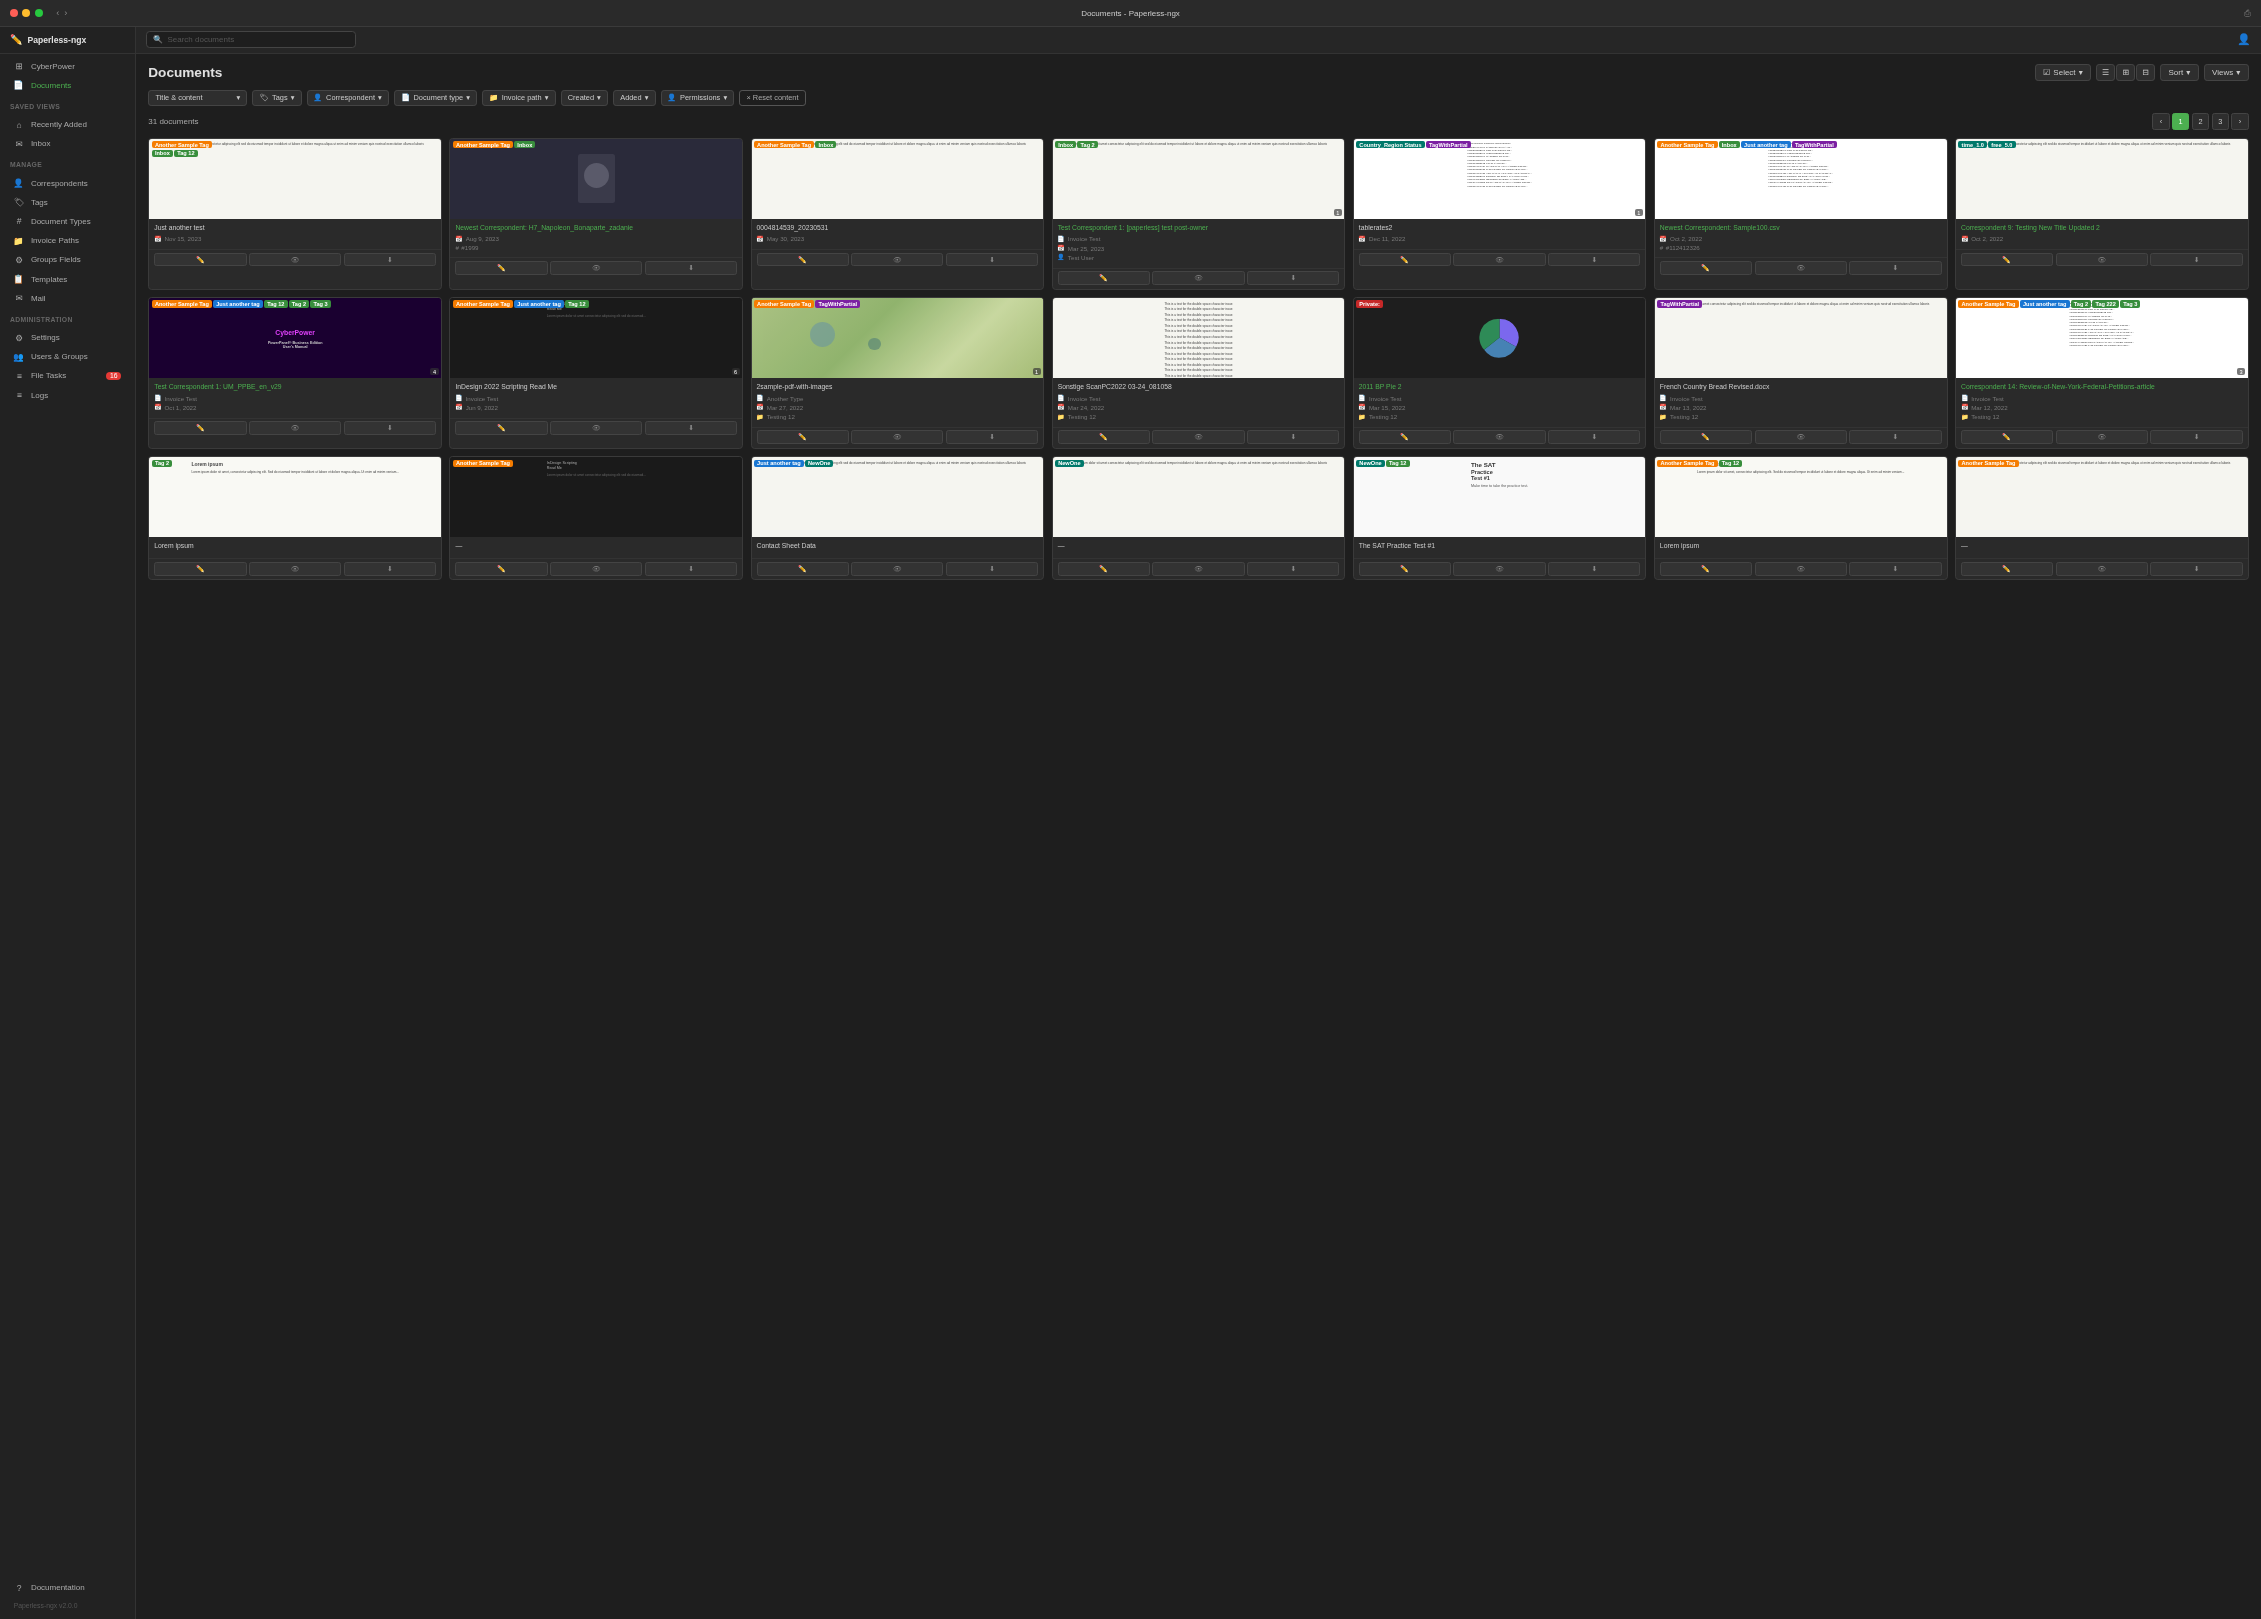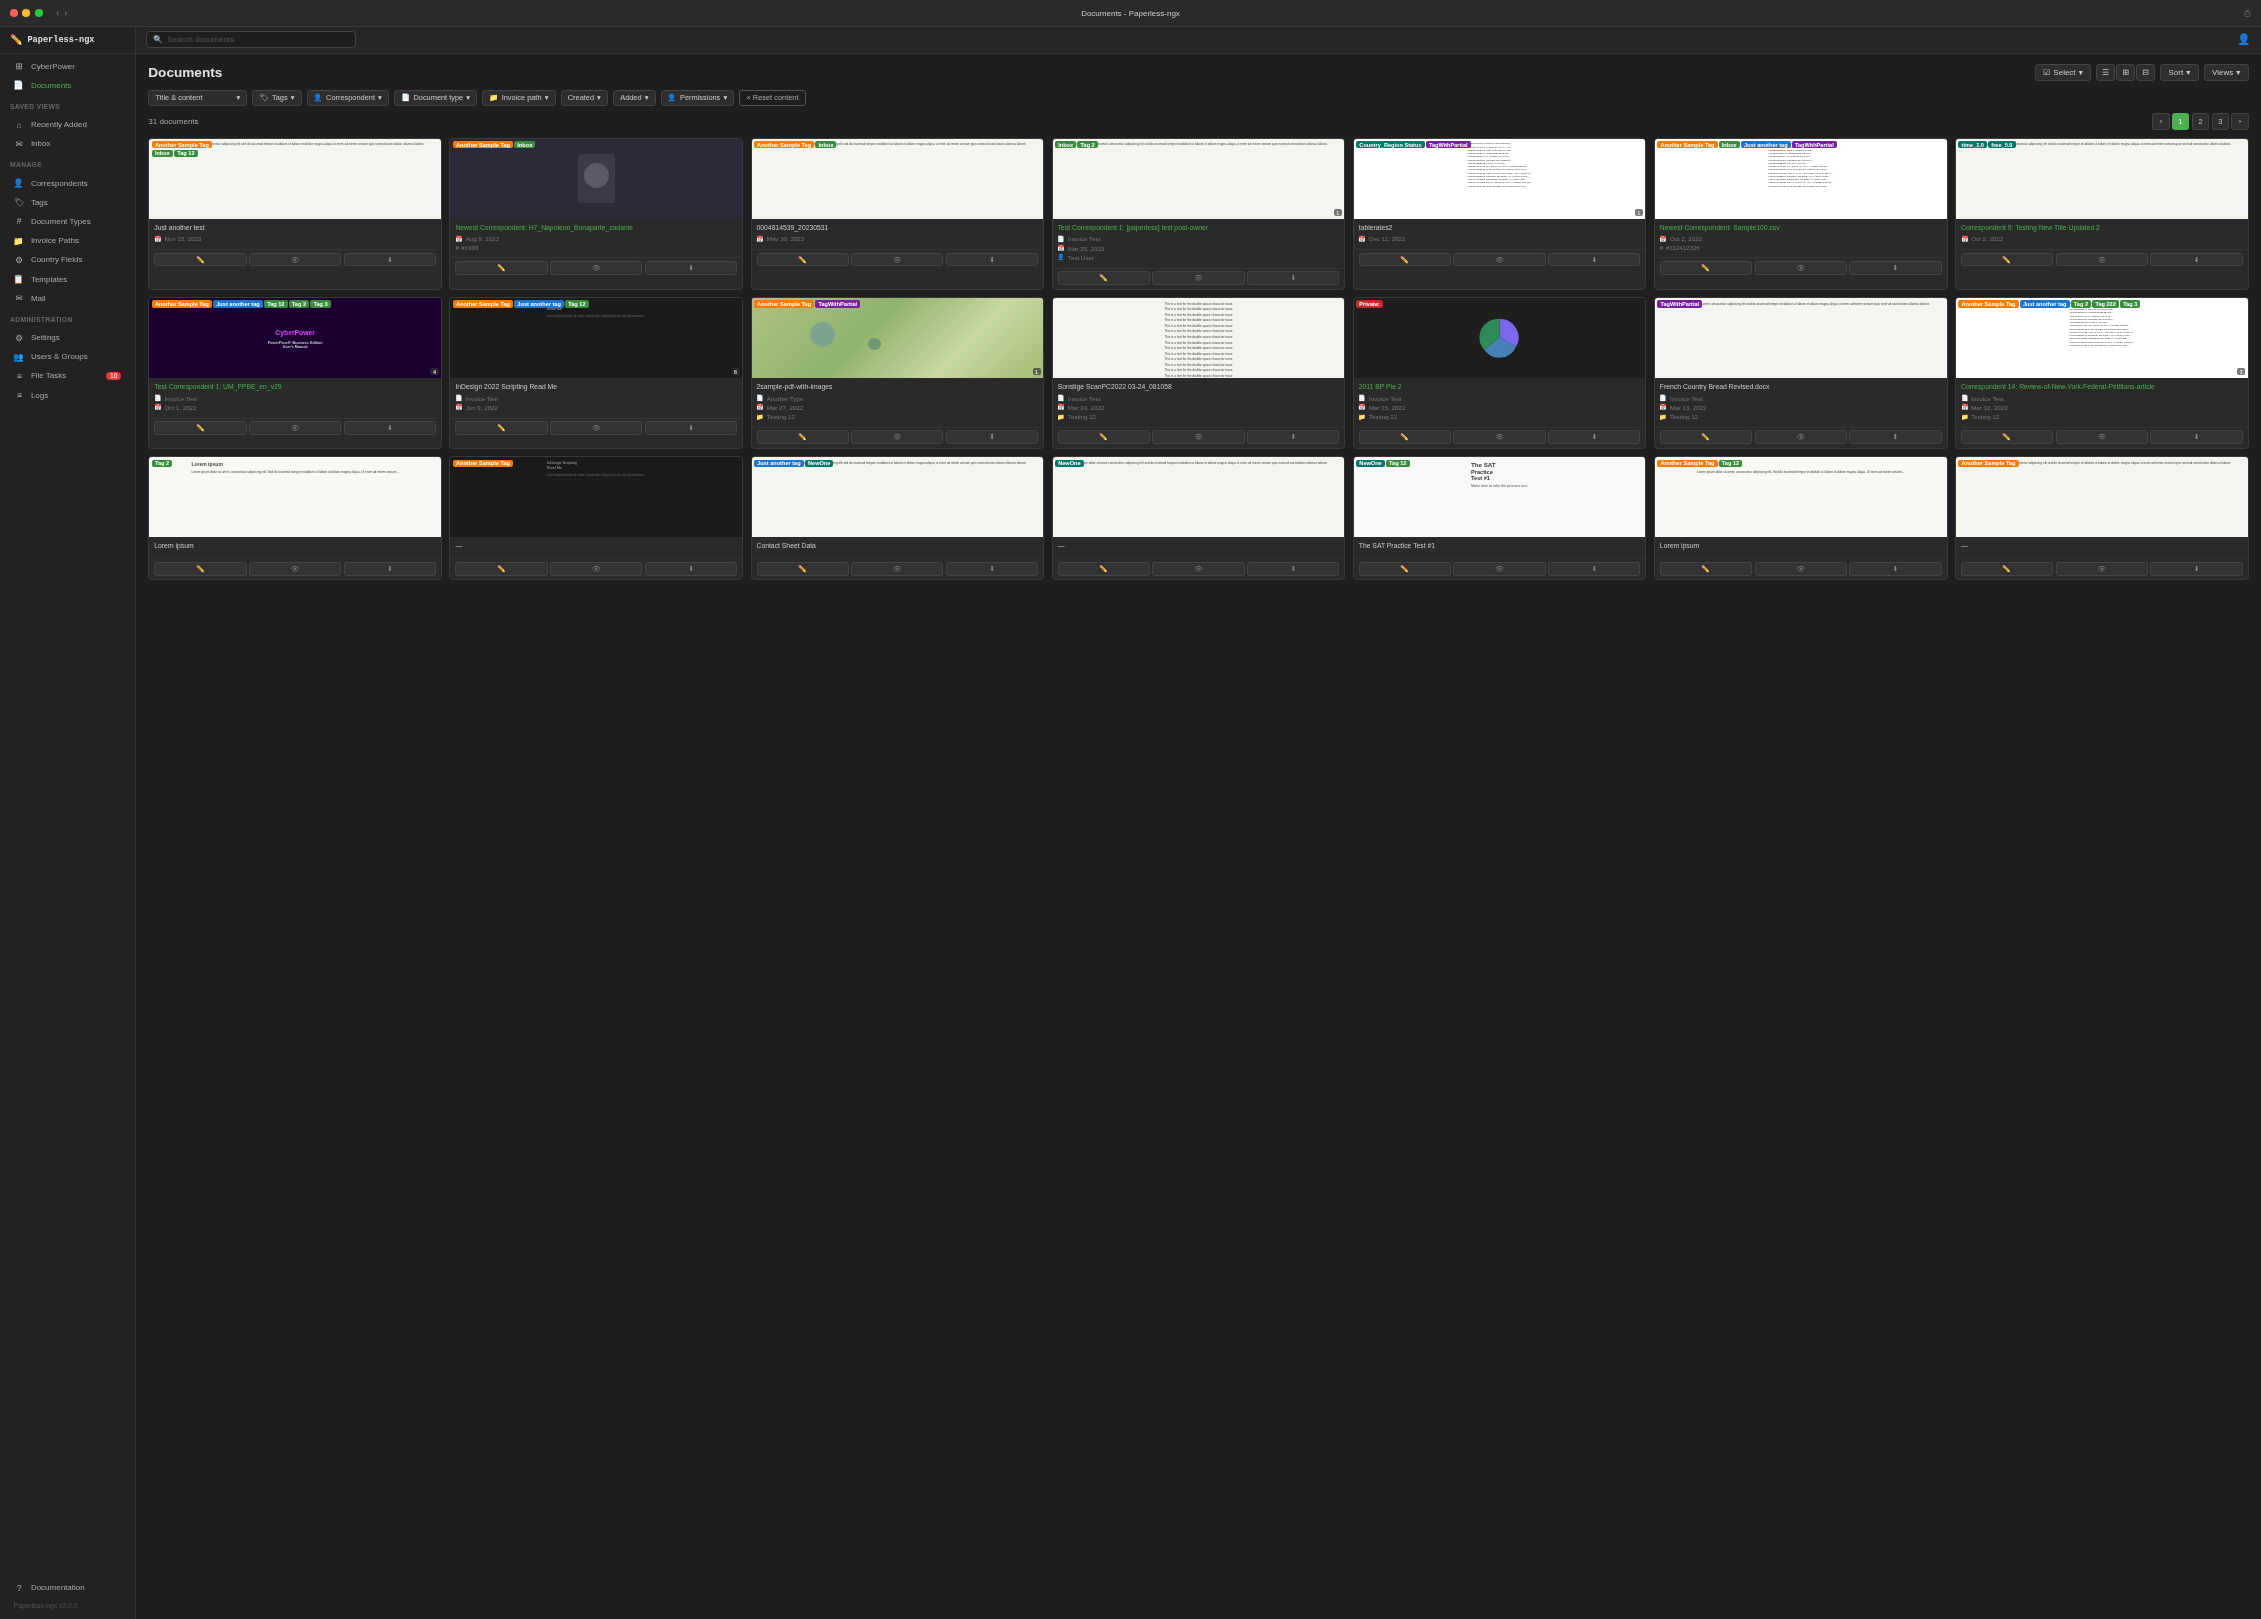--- a/index.html
+++ b/index.html
@@ -47,21 +47,21 @@
       flex-shrink: 0;
     }
     .sidebar-header {
       padding: 7.4px 10px;
       display: flex;
       align-items: center;
       gap: 5px;
       border-bottom: 0.6px solid #333;
     }
     .logo-icon { color: #4caf50; font-size: 10px; }
-    .app-name { color: #e0e0e0; font-weight: 600; font-size: 8.6px; font-family: Liberation Mono, monospace; }
+    .app-name { color: #e0e0e0; font-weight: 600; font-size: 8.6px; }
 
     .sidebar-section { padding: 2.5px 0; }
     .sidebar-item {
       display: flex;
       align-items: center;
       gap: 6.2px;
       padding: 4.3px 10px;
       cursor: pointer;
       color: #aaa;
       font-size: 8px;
@@ -408,21 +408,21 @@
       <div class="sidebar-item">
         <span class="item-icon">#</span>
         <span>Document Types</span>
       </div>
       <div class="sidebar-item">
         <span class="item-icon">📁</span>
         <span>Invoice Paths</span>
       </div>
       <div class="sidebar-item">
         <span class="item-icon">⚙</span>
-        <span>Country Fields</span>
+        <span>Groups Fields</span>
       </div>
       <div class="sidebar-item">
         <span class="item-icon">📋</span>
         <span>Templates</span>
       </div>
       <div class="sidebar-item">
         <span class="item-icon">✉</span>
         <span>Mail</span>
       </div>
     </div>

